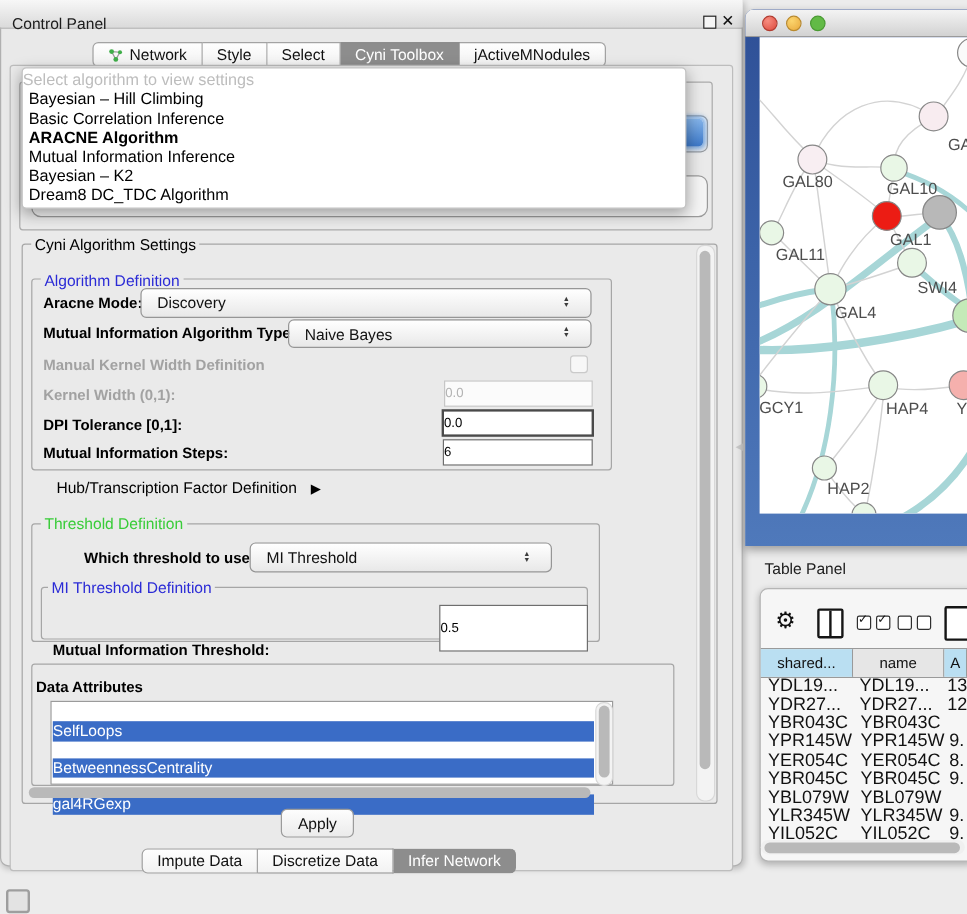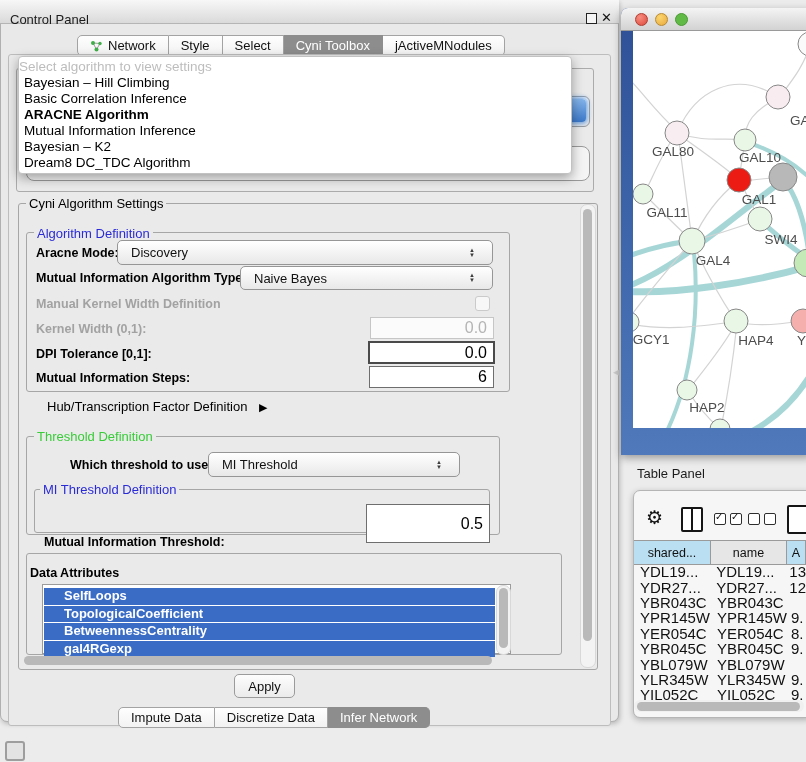--- a/index.html
+++ b/index.html
@@ -50,30 +50,30 @@
   .legend.green{color:#39cc39;}
   .lbl{font-size:12.5px;font-weight:bold;color:#000;white-space:nowrap;}
   .lbl.dis{color:#a2a2a2;}
 
   .combo{display:flex;align-items:center;justify-content:space-between;
     background:linear-gradient(#ffffff,#e8e8e8);border:1px solid #969696;border-radius:5px;
     font-size:13px;color:#111;padding:0 17px 0 13px;box-sizing:border-box;}
   .stepper{display:flex;flex-direction:column;align-items:center;color:#3c3c3c;}
   .stepper i{font-style:normal;font-size:6px;line-height:5px;}
 
-  .field{background:#fff;border:1px solid #6e6e6e;box-sizing:border-box;font-size:16px;color:#000;
-    display:flex;align-items:center;justify-content:flex-end;padding-right:6px;}
+  .field{background:#fff;border:1px solid #6e6e6e;box-sizing:border-box;font-size:11px;color:#000;
+    display:flex;align-items:center;justify-content:flex-start;padding-right:6px;}
   .field.dis{background:#fbfbfb;border:1px solid #c6c6c6;color:#b4b4b4;}
   .field.strong{border:2px solid #4a4a4a;}
 
   .checkbox{width:13px;height:13px;border:1px solid #cacaca;border-radius:3px;background:#f7f7f7;}
 
   .attr-list{background:#fff;border:1px solid #9b9b9b;box-sizing:border-box;padding-top:2px;}
   .attr-item{background:#3a6cc6;color:#fff;font-size:13px;height:16.5px;line-height:16.5px;
-    padding-left:20px;margin:1px 15px 0 1px;white-space:nowrap;font-weight:bold;}
+    padding-left:0;margin:14px 15px 0 1px;white-space:nowrap;}
 
   .vtrack{background:#f3f3f3;border:1px solid #d8d8d8;border-radius:7px;}
   .thumb{background:#b9b9b9;border-radius:6px;}
 
   #apply-btn{left:234px;top:674px;width:59px;height:22px;background:linear-gradient(#fdfdfd,#ebebeb);
     border:1px solid #9b9b9b;border-radius:5px;font-size:13px;color:#111;display:flex;align-items:center;justify-content:center;}
 
   #mini-icon{left:5px;top:741px;width:16px;height:16px;border:2px solid #9e9e9e;border-radius:3px;background:#e3e3e3;}
   #divider-arrow{left:613px;top:367px;font-size:9px;color:#c9c9c9;}
 
@@ -236,21 +236,20 @@
   <div class="abs lbl" style="left:44px;top:510px;margin-top:25px;">Mutual Information Threshold:</div>
   <div class="abs field" style="left:366px;top:504px;width:124px;height:39px;">
     <span>0.5</span>
   </div>
 
   <div class="abs fieldset" style="left:26px;top:553px;width:534px;height:100px;"></div>
   <div class="abs lbl" style="left:30px;top:566px;">Data Attributes</div>
 
   <div class="abs attr-list" style="left:42px;top:584px;width:469px;height:70px;" id="attr-list">
       <div class="attr-item">SelfLoops</div>
-      <div class="attr-item">TopologicalCoefficient</div>
       <div class="attr-item">BetweennessCentrality</div>
       <div class="attr-item">gal4RGexp</div>
     </div>
   <div class="abs vtrack" style="left:496px;top:585px;width:13px;height:68px;">
     <div class="thumb" style="position:absolute;left:1.5px;top:2px;width:9px;height:60px;"></div>
   </div>
 
   <div class="abs vtrack" style="left:580px;top:204px;width:14px;height:462px;">
     <div class="thumb" style="position:absolute;left:2px;top:4px;width:9px;height:432px;"></div>
   </div>

